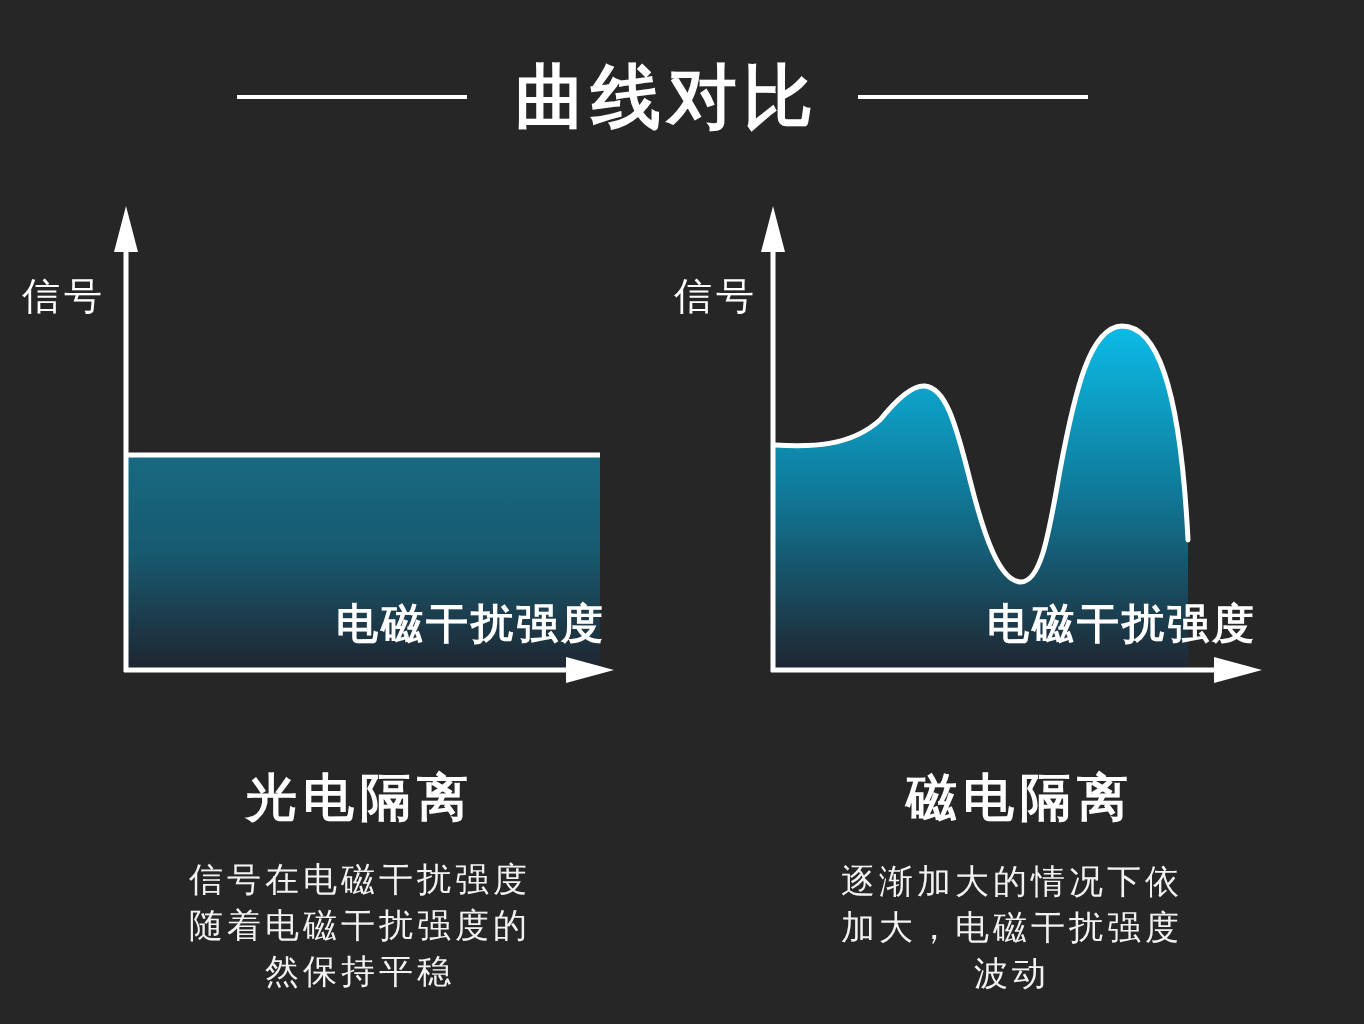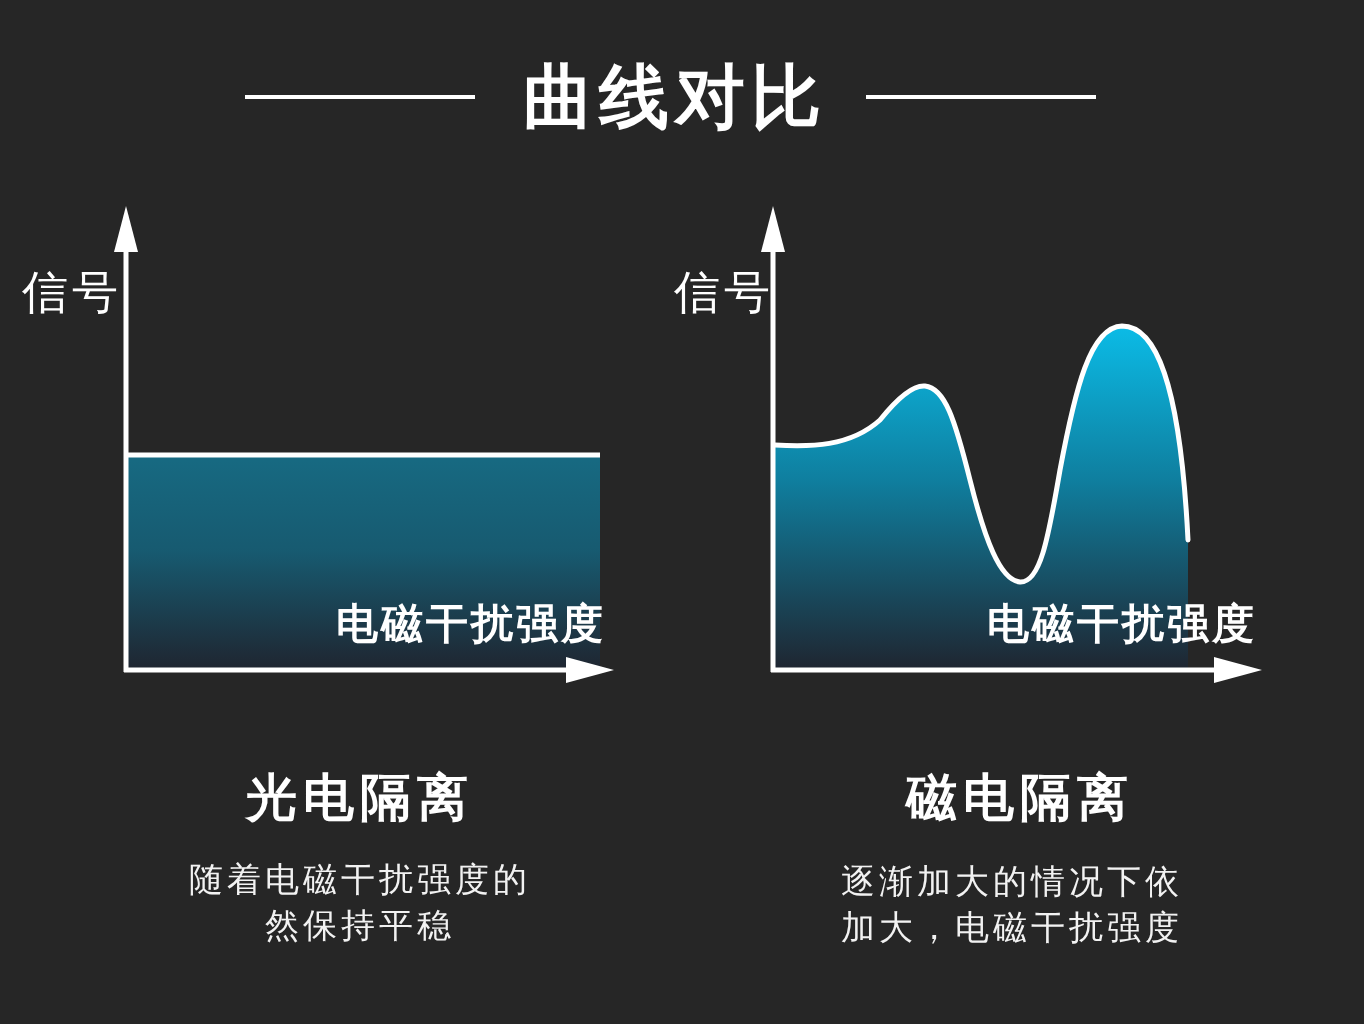--- a/index.html
+++ b/index.html
@@ -4,33 +4,33 @@
 <style>
   html, body { margin: 0; padding: 0; }
   body {
     width: 1364px; height: 1024px; overflow: hidden;
     background: #262626;
     font-family: "DejaVu Sans", "Liberation Sans", sans-serif;
     color: #ffffff;
     position: relative;
   }
   .title-row {
-    position: absolute; left: 8px; top: 52px; width: 1220px; height: 90px;
+    position: absolute; left: 0; top: 52px; width: 1220px; height: 90px;
   }
   .title-line {
     position: absolute; top: 43px; height: 4px; background: #ffffff;
   }
   .title-text {
     position: absolute; left: 497px; top: 0; width: 340px; height: 90px;
     font-size: 70px; font-weight: bold; text-align: center; line-height: 90px;
     letter-spacing: 6px;
   }
   svg.chart { position: absolute; left: 0; top: 0; }
   .ylabel {
-    position: absolute; font-size: 46px; line-height: 40px; letter-spacing: 4px; font-family: Liberation Mono, monospace;
+    position: absolute; font-size: 38px; line-height: 40px; letter-spacing: 4px;
   }
   .xlabel {
     position: absolute; font-size: 42px; font-weight: bold; line-height: 40px; letter-spacing: 3px;
   }
   .panel-title {
     position: absolute; font-size: 51px; font-weight: bold; text-align: center;
     letter-spacing: 6px; line-height: 60px;
   }
   .panel-desc {
     position: absolute; font-size: 34px; text-align: center; line-height: 46px;
@@ -76,23 +76,25 @@
     <polygon points="773,206 761,252 785,252" fill="#ffffff"></polygon>
     <line x1="771" y1="670" x2="1228" y2="670" stroke="#ffffff" stroke-width="5"></line>
     <polygon points="1262,670 1214,657 1214,683" fill="#ffffff"></polygon>
   </g>
 </svg>
 
 <div class="ylabel" style="left:22px; top:276px;">信号</div>
 <div class="xlabel" style="left:336px; top:604px;">电磁干扰强度</div>
 <div class="panel-title" style="left:200px; top:768px; width:320px;">光电隔离</div>
 <div class="panel-desc" style="left:140px; top:856px; width:440px;">
+  <div>信号在电磁干扰强度</div>
   <div>随着电磁干扰强度的</div>
   <div>然保持平稳</div>
 </div>
 
 <div class="ylabel" style="left:674px; top:276px;">信号</div>
 <div class="xlabel" style="left:987px; top:604px;">电磁干扰强度</div>
 <div class="panel-title" style="left:860px; top:768px; width:320px;">磁电隔离</div>
 <div class="panel-desc" style="left:792px; top:858px; width:440px;">
   <div>逐渐加大的情况下依</div>
   <div>加大，电磁干扰强度</div>
+  <div>波动</div>
 </div>
 
 </body></html>

